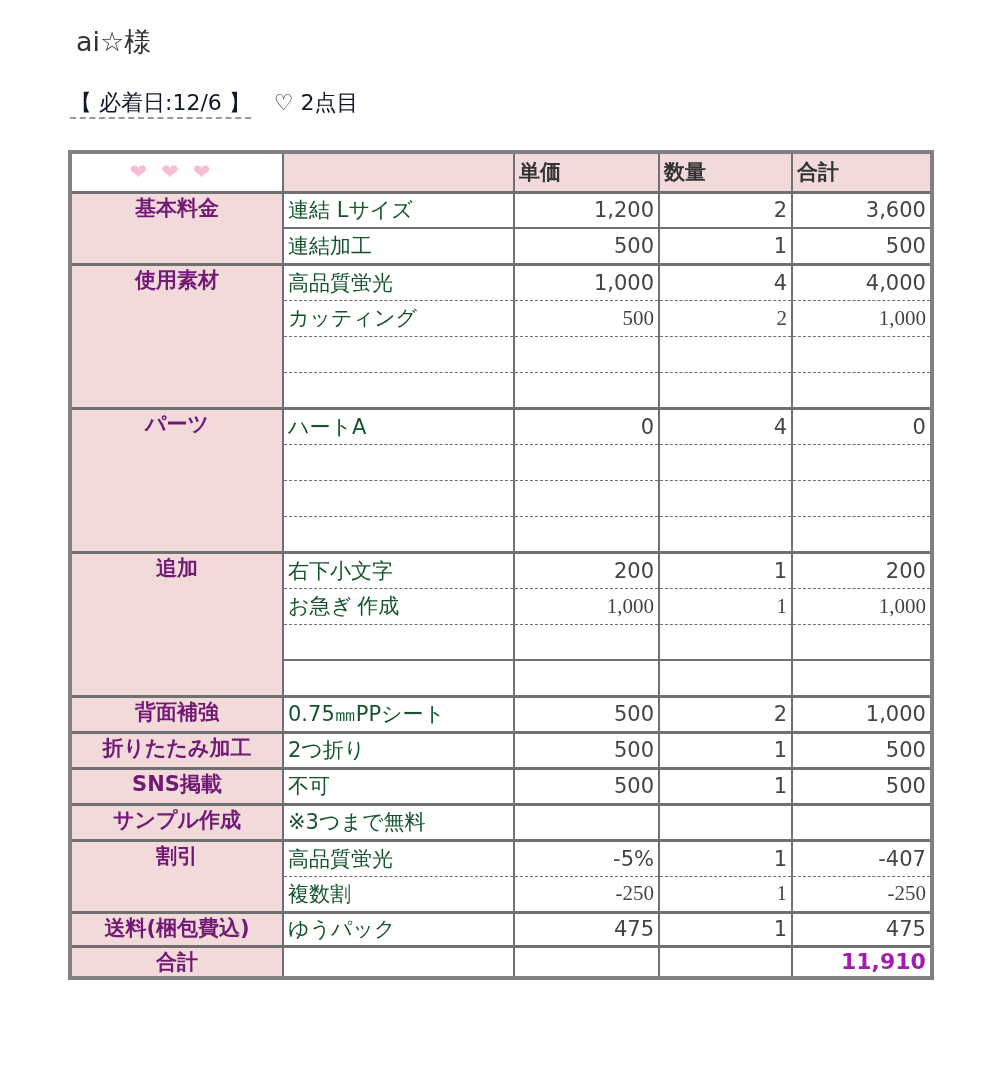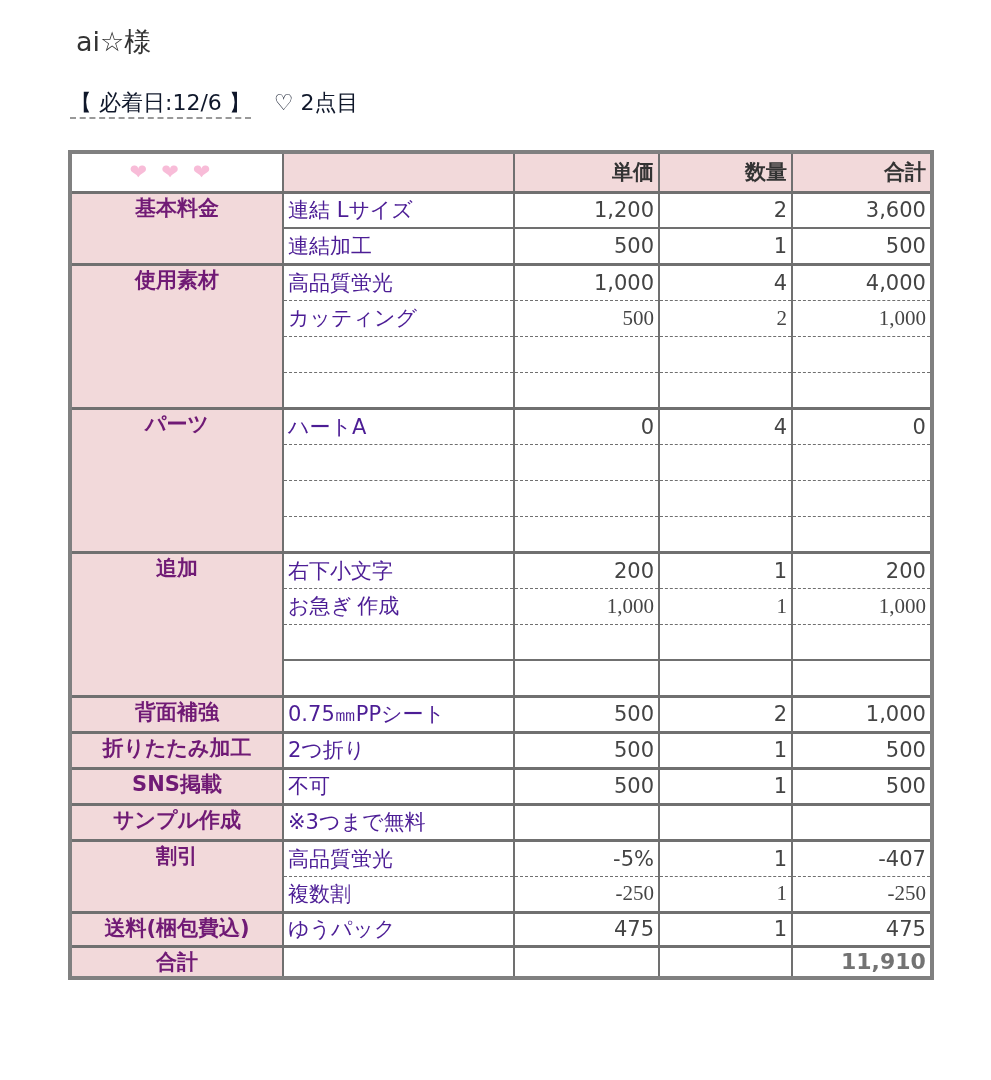--- a/index.html
+++ b/index.html
@@ -4,29 +4,29 @@
 <style>
   html, body { margin:0; padding:0; background:#ffffff; }
   body { width:991px; height:1080px; position:relative; font-family:"DejaVu Sans", sans-serif; color:#333; overflow:hidden; }
   .title { position:absolute; left:76px; top:24px; font-size:27px; color:#333; }
   .subtitle { position:absolute; left:70px; top:88px; font-size:22px; color:#0f172a; white-space:nowrap; }
   .subtitle .due { border-bottom:2px dashed #999; padding-bottom:2px; }
   .subtitle .point { margin-left:16px; }
   table.quote { position:absolute; left:68px; top:150px; border-collapse:collapse; border:4px solid #808080; table-layout:fixed; }
   table.quote td { border-left:2px solid #707070; border-right:2px solid #707070; padding:0 4px; height:36px; font-size:21px; box-sizing:border-box; overflow:hidden; white-space:nowrap; }
   td.cat { background:#f2d9da; color:#701a75; font-weight:bold; text-align:center; vertical-align:top; padding-top:4px; border-right:3px solid #707070; }
-  td.hdr { background:#f2d9da; font-weight:bold; text-align:right; font-size:22px; border-bottom:3px solid #707070; }
+  td.hdr { background:#f2d9da; font-weight:bold; text-align:left; font-size:22px; border-bottom:3px solid #707070; }
   td.hearts { background:#fff; text-align:center; color:#f8bcd8; font-size:18px; letter-spacing:14px; border-bottom:3px solid #707070; }
-  td.item { text-align:left; color:#4c1d95;border-radius:9px; }
+  td.item { text-align:left; color:#14532d;border-radius:9px; }
   td.num { text-align:right; color:#444; }
   tr.solid td { border-top:2px solid #707070; }
   tr.dash td.item, tr.dash td.num { border-top:1.5px dashed #707070;font-family:Liberation Serif, serif; }
   tr.grp td { border-top:3px solid #707070; }
   tr.total td { border-top:3px solid #707070; font-weight:bold; }
-  tr.total td.num { font-size:22px; color:#737373;padding-left:48px; }
+  tr.total td.num { font-size:22px; color:#a21caf;padding-left:48px; }
 </style>
 </head>
 <body>
 
 <div class="title">ai☆様</div>
 <div class="subtitle">
   <span class="due">【 必着日:12/6 】</span>
   <span class="point">♡ 2点目</span>
 </div>
 

